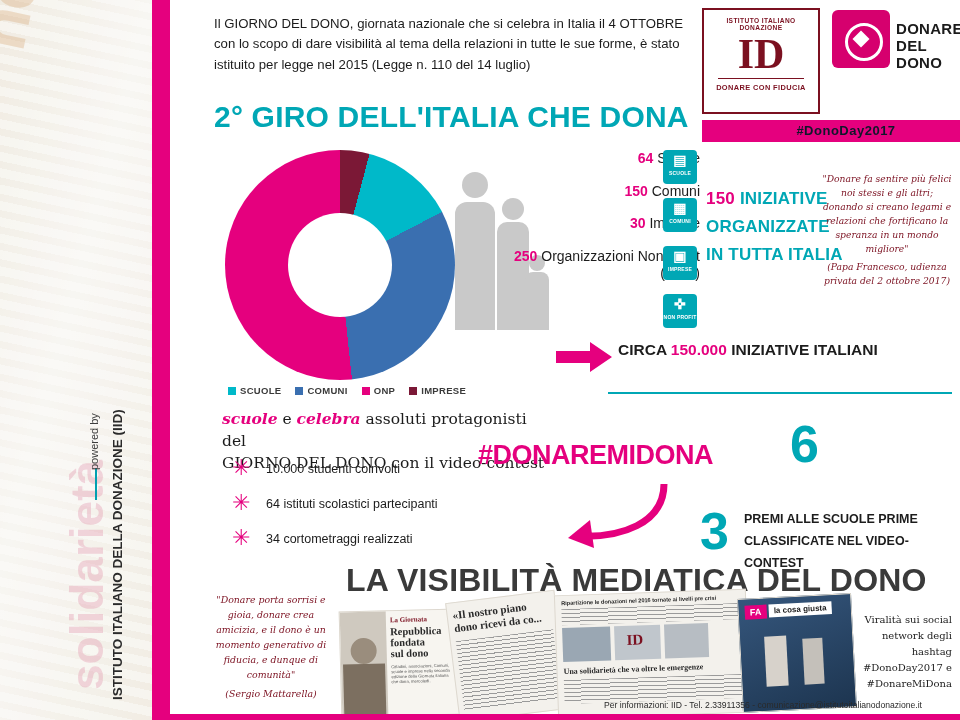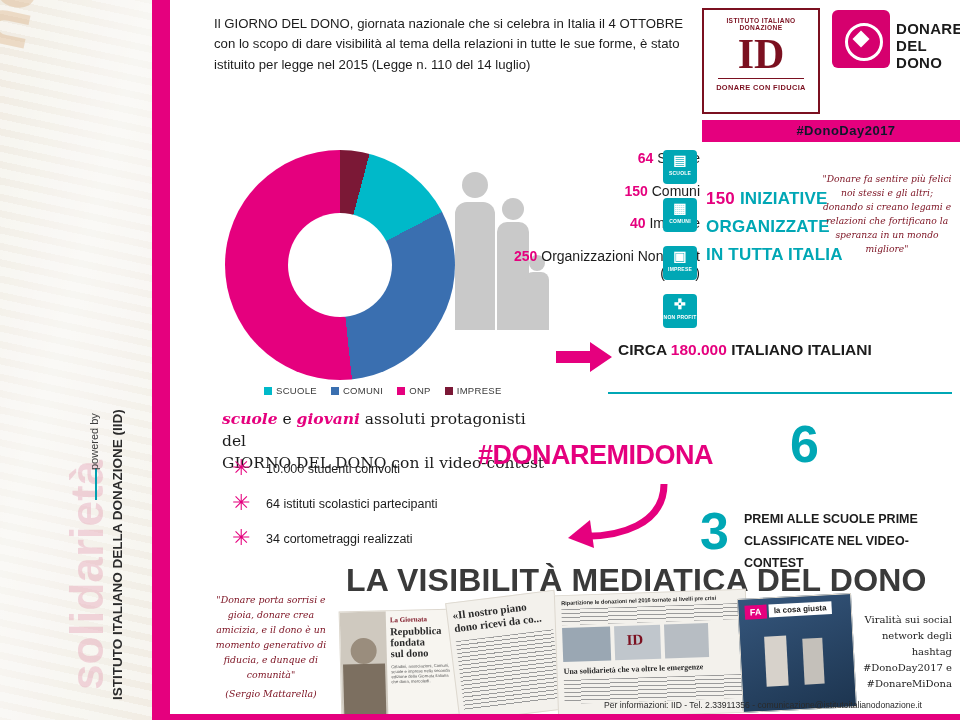--- a/index.html
+++ b/index.html
@@ -215,24 +215,23 @@
     position: absolute;
     left: 63px; top: 63px;
     width: 104px; height: 104px;
     border-radius: 50%;
     background: #ffffff;
   }
   #legend {
     position: absolute;
     left: 228px; top: 385px;
     font-size: 9.5px;
-    font-weight: normal;
+    font-weight: bold;
     color: #3a3a3a;
     letter-spacing: .3px;
-    margin-left: 36px;
   }
   #legend .item { display: inline-block; margin-right: 14px; }
   #legend .sw {
     display: inline-block;
     width: 8px; height: 8px;
     margin-right: 4px;
     vertical-align: -1px;
   }
 
   
@@ -498,20 +497,21 @@
         <div class="dot"></div>
       </div>
       <div id="gdd-text">
         <div>DONARE</div>
         <div>DEL DONO</div>
       </div>
     </div>
     <div id="hashtag-bar">#DonoDay2017</div>
   </div>
 
+  <div id="giro-title">2° GIRO DELL'ITALIA CHE DONA</div>
 
   <div id="donut-wrap">
     <div id="donut" style="background: conic-gradient(rgb(123, 24, 54) 0deg, rgb(123, 24, 54) 14.88deg, rgb(0, 185, 201) 14.88deg, rgb(0, 185, 201) 62.48deg, rgb(58, 111, 176) 62.48deg, rgb(58, 111, 176) 174.05deg, rgb(229, 0, 126) 174.05deg, rgb(229, 0, 126) 360deg);"></div>
     <div id="donut-hole"></div>
   </div>
   <div id="legend"><span class="item"><span class="sw" style="background: rgb(0, 185, 201);"></span><span>SCUOLE</span></span><span class="item"><span class="sw" style="background: rgb(58, 111, 176);"></span><span>COMUNI</span></span><span class="item"><span class="sw" style="background: rgb(229, 0, 126);"></span><span>ONP</span></span><span class="item"><span class="sw" style="background: rgb(123, 24, 54);"></span><span>IMPRESE</span></span></div>
 
   <div id="people">
     <div class="person" style="left:0; top:42px; width:40px; height:128px; border-radius:12px 12px 0 0;">
       <div class="head" style="left:7px; top:-30px; width:26px; height:26px;"></div>
@@ -520,47 +520,48 @@
       <div class="head" style="left:5px; top:-24px; width:22px; height:22px;"></div>
     </div>
     <div class="person" style="left:70px; top:112px; width:24px; height:58px; border-radius:8px 8px 0 0;">
       <div class="head" style="left:4px; top:-17px; width:16px; height:16px;"></div>
     </div>
   </div>
 
   <div id="stats">
       <div class="row"><span class="num">64</span><span> Scuole</span></div>
       <div class="row"><span class="num">150</span><span> Comuni</span></div>
-      <div class="row"><span class="num">40</span><span> Imprese</span></div>
+      <div class="row"><span class="num">30</span><span> Imprese</span></div>
       <div class="row"><span class="num">250</span><span> Organizzazioni Non Profit (ONP)</span></div>
     </div>
 
   <div id="iniziative">
     <span class="pink">150</span>
     <span>INIZIATIVE</span><br>
     <span>ORGANIZZATE</span><br>
     <span>IN TUTTA ITALIA</span>
   </div>
 
   <div id="papa-quote">
     <div>"Donare fa sentire più felici noi stessi e gli altri; donando si creano legami e relazioni che fortificano la speranza in un mondo migliore"</div>
+    <div style="margin-top:4px;">(Papa Francesco, udienza privata del 2 ottobre 2017)</div>
   </div>
 
   <div id="arrow-pink">
     <svg width="56" height="34" viewBox="0 0 56 34">
       <path d="M0 11 H34 V2 L56 17 L34 32 V23 H0 Z" fill="#e5007e"></path>
     </svg>
   </div>
   <div id="circa">
-    <span>CIRCA </span><span class="pink">180.000</span><span> ITALIANO ITALIANI</span><br>
+    <span>CIRCA </span><span class="pink">150.000</span><span> INIZIATIVE ITALIANI</span><br>
   </div>
   <div id="circa-rule"></div>
 
   <div id="scuole-line">
-    <span class="pink">scuole</span><span> e </span><span class="pink">giovani</span><span> assoluti protagonisti del</span><br>
+    <span class="pink">scuole</span><span> e </span><span class="pink">celebra</span><span> assoluti protagonisti del</span><br>
     <span>GIORNO DEL DONO con il video-contest</span>
   </div>
 
   <div id="bullets">
       <div class="b"><span class="star">✳</span><span>10.000 studenti coinvolti</span></div>
       <div class="b"><span class="star">✳</span><span>64 istituti scolastici partecipanti</span></div>
       <div class="b"><span class="star">✳</span><span>34 cortometraggi realizzati</span></div>
     </div>
 
   <div id="donaremidona">#DONAREMIDONA</div>

